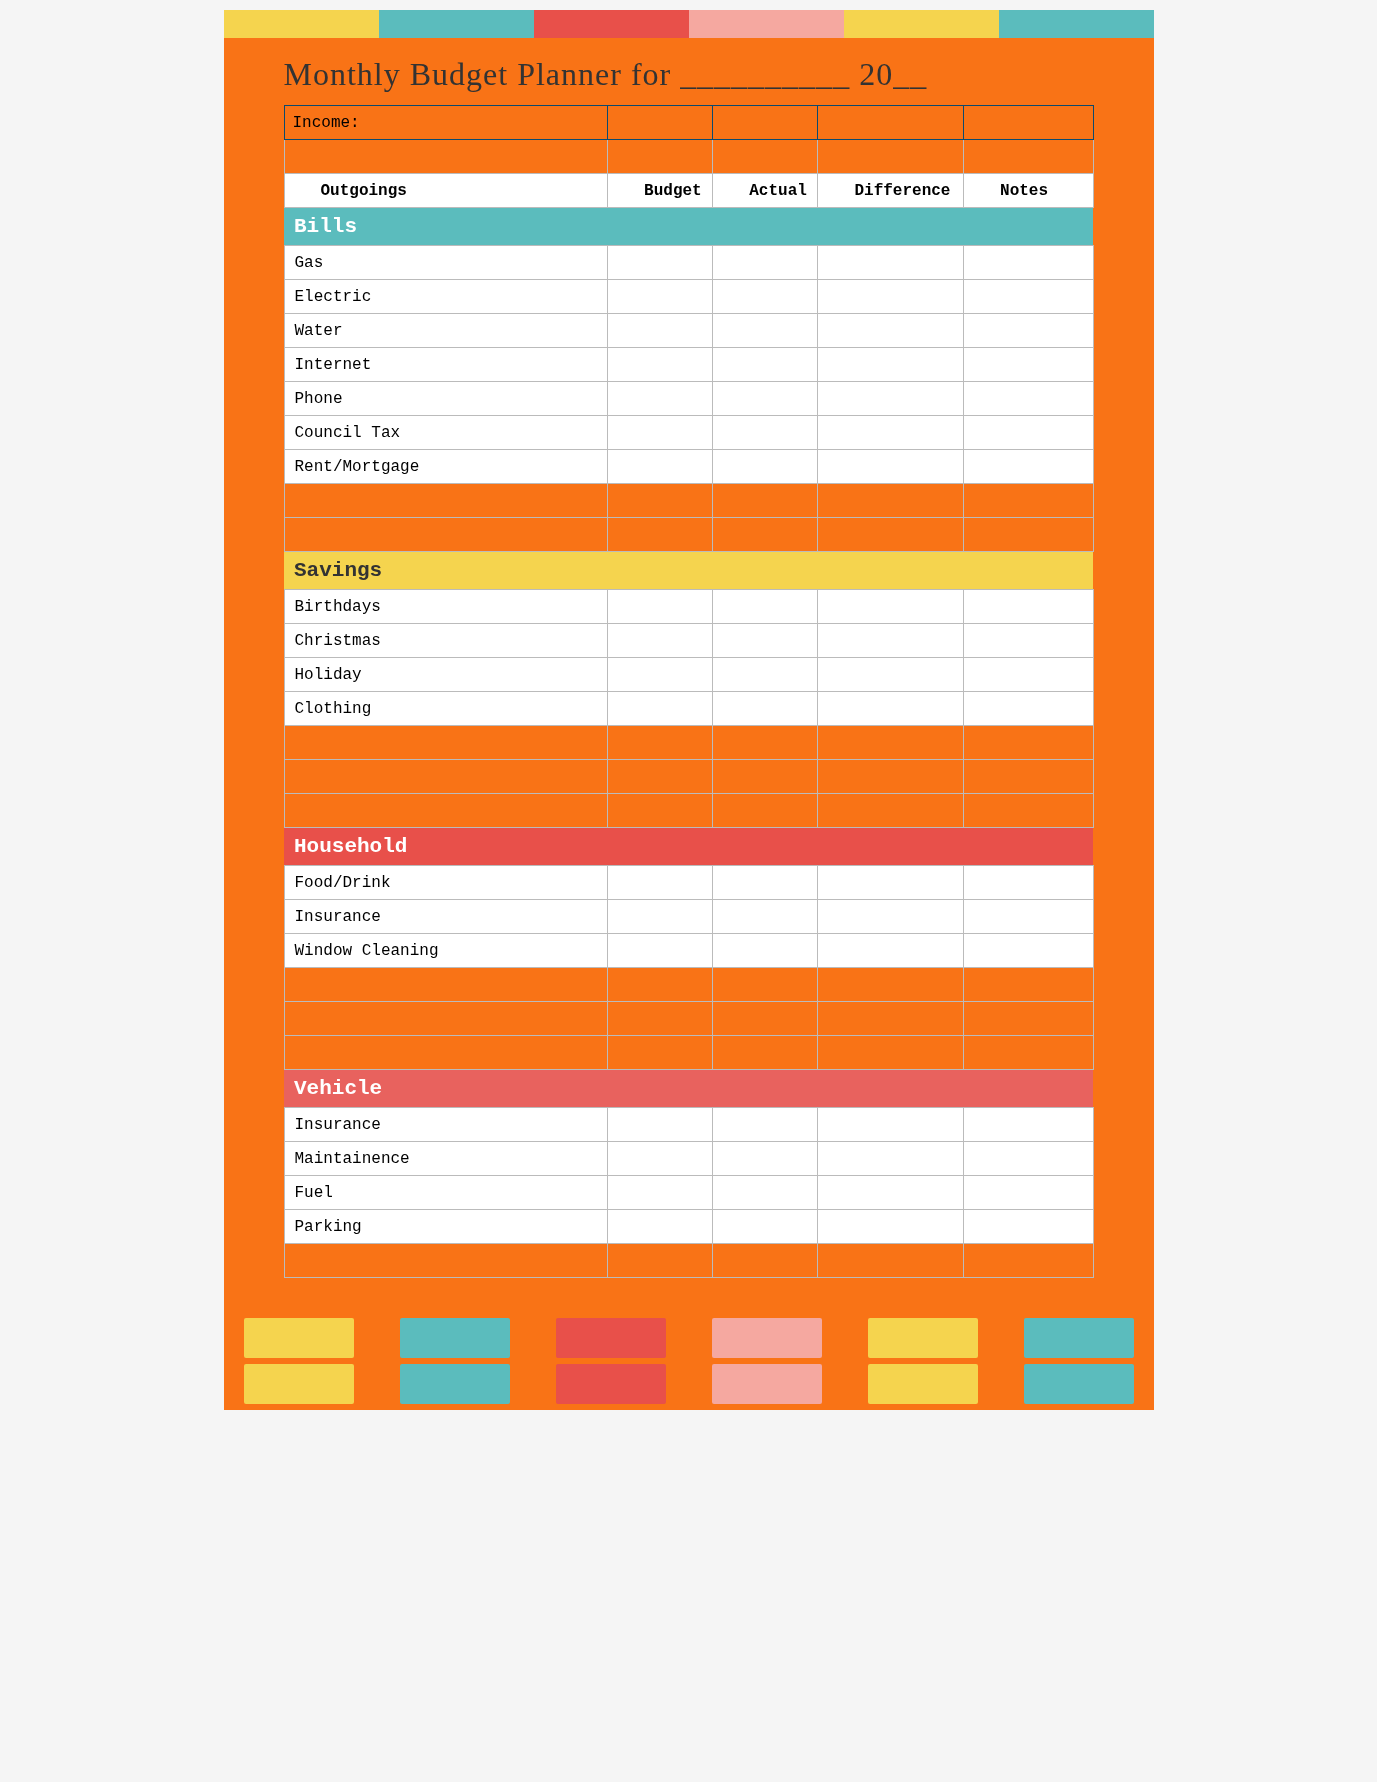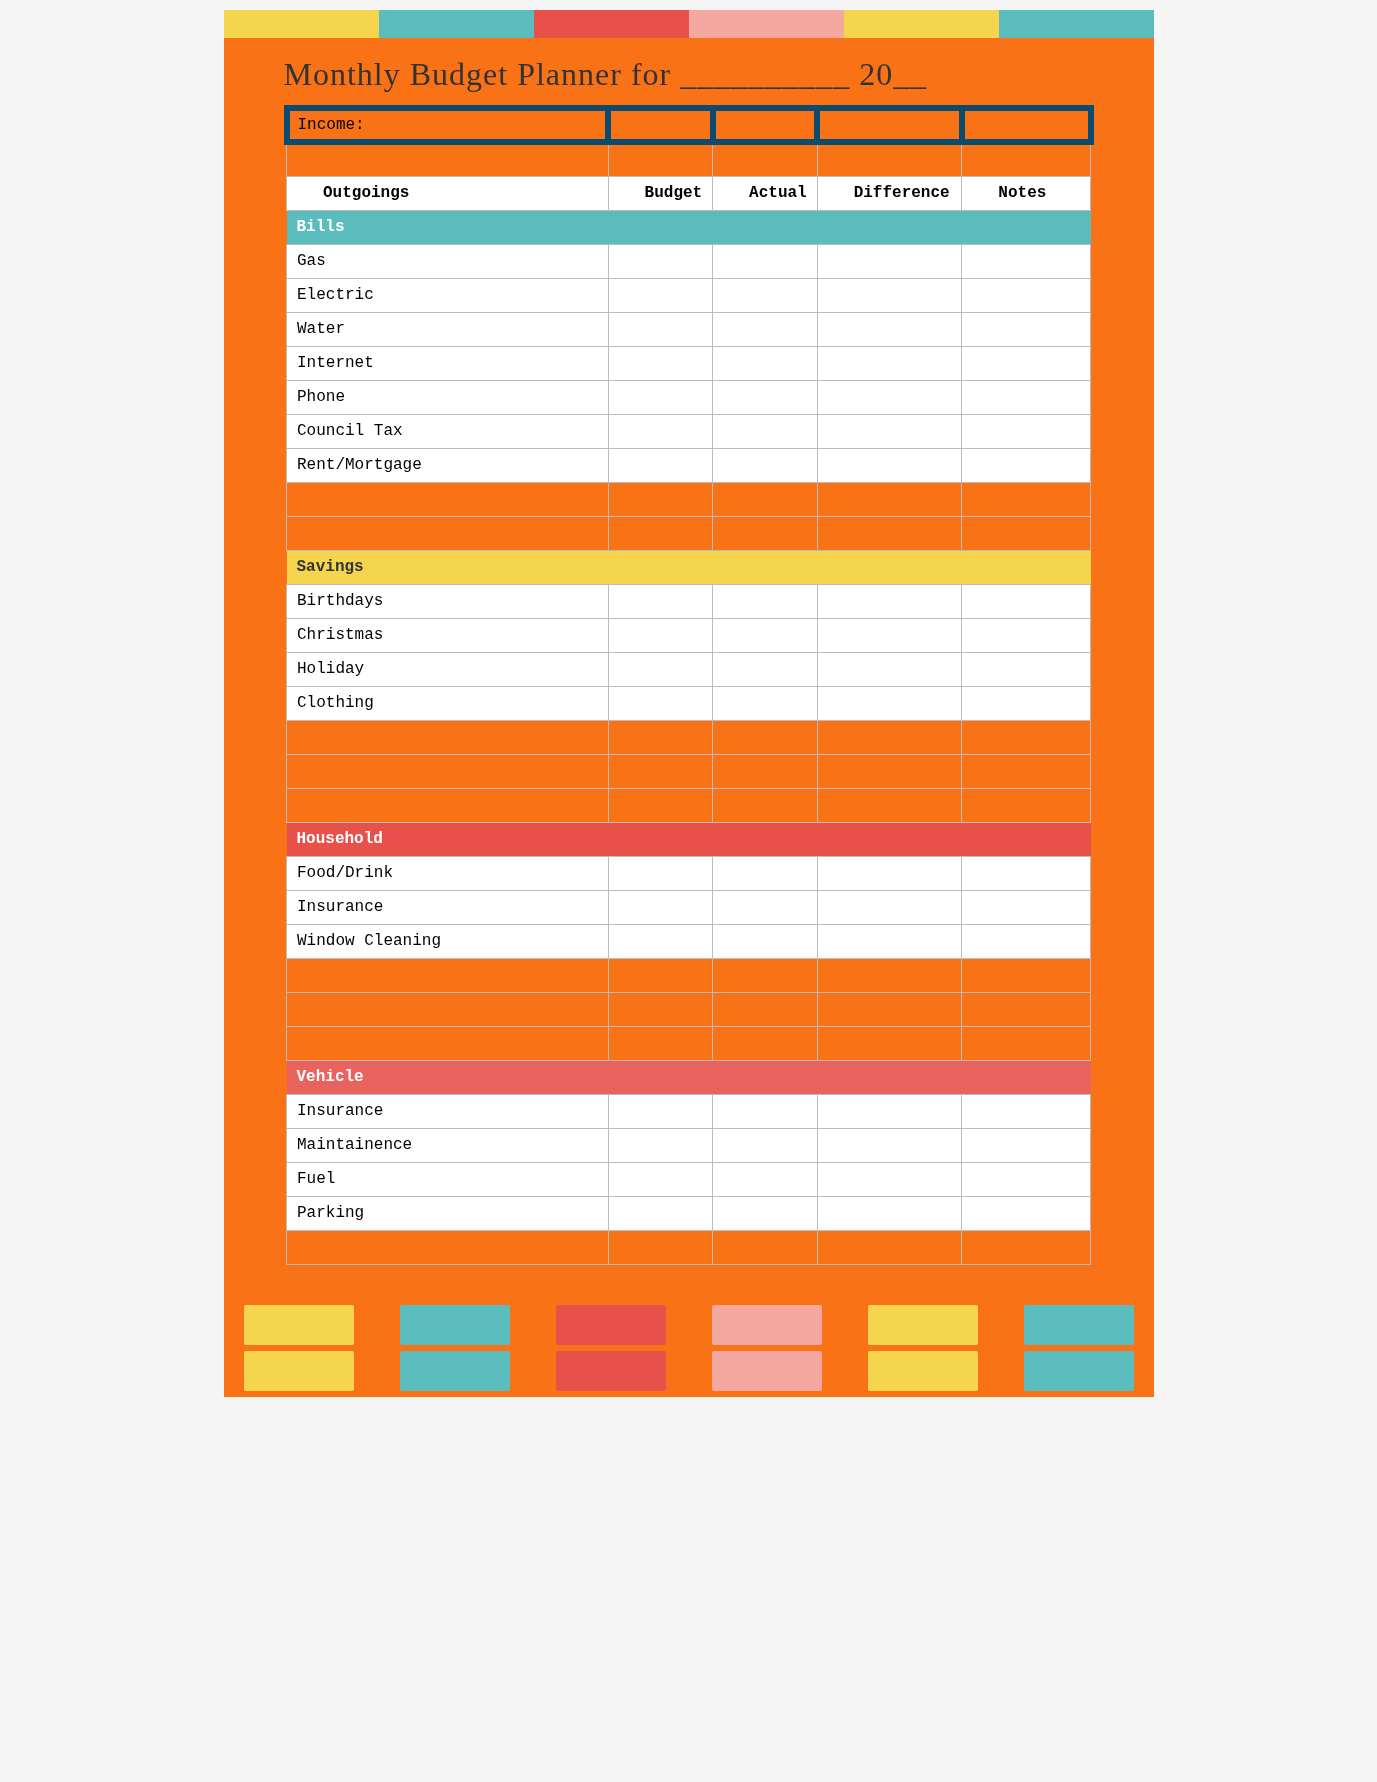--- a/index.html
+++ b/index.html
@@ -72,32 +72,32 @@
     .col-notes     { width: 16%; }
 
     .header-row td {
       font-weight: bold;
       background: white;
       border: 1px solid #bbb;
       padding-left: 36px;
     }
 
     .income-row td {
-      border: 6px solid #0c4a6e;
+      border: 1px solid #0c4a6e;
     }
 
     .blank-row td {
       border: 1px solid #bbb;
       height: 34px;
     }
 
     .category-row td {
       color: white;
       font-weight: bold;
-      font-size: 16px;
+      font-size: 21px;
       padding: 7px 10px;
       border: none;
     }
 
     .cat-bills    { background-color: #5bbcbd; }
     .cat-savings  { background-color: #f5d44e; color: #333 !important; }
     .cat-household { background-color: #e8504a; }
     .cat-vehicle  { background-color: #e8625e; }
 
     .data-row td {

